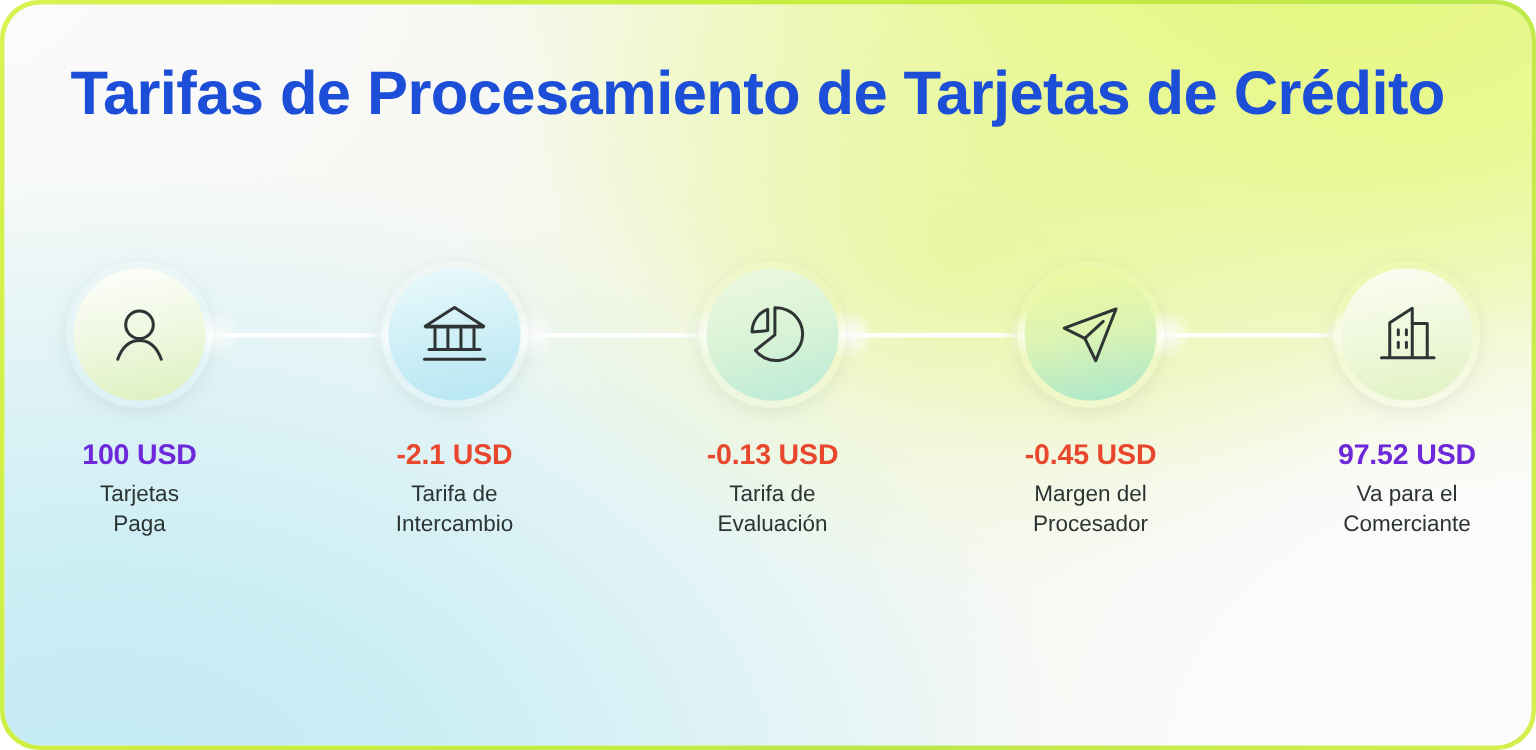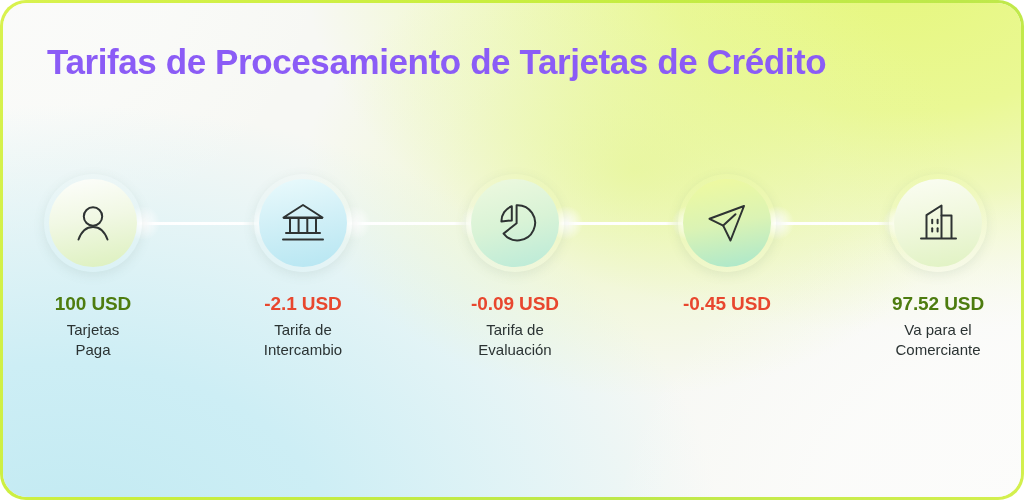--- a/index.html
+++ b/index.html
@@ -65,25 +65,25 @@
     background: radial-gradient(ellipse 440px 300px at 62% 34%,
                 rgba(226,245,130,0.55) 0%, rgba(230,246,160,0.25) 45%, rgba(235,248,190,0) 75%);
   }
 
   
   #page-title {
     position: absolute;
     left: 44px;
     top: 36px;
     width: 940px;
-    font-size: 35px;
+    font-size: 41px;
     line-height: 46px;
     font-weight: bold;
     letter-spacing: -0.4px;
-    color: #8b5cf6;
+    color: #1d4ed8;
     white-space: nowrap;
   }
 
   
   #flow {
     position: absolute;
     left: 0;
     top: 176px;
     width: 1024px;
     height: 200px;
@@ -150,21 +150,21 @@
     z-index: 1;
   }
 
   .amount {
     margin-top: 26px;
     font-size: 19px;
     font-weight: bold;
     letter-spacing: -0.1px;
     line-height: 22px;
   }
-  .amount.neutral { color: #4d7c0f; }
+  .amount.neutral { color: #6d28d9; }
   .amount.negative { color: #e8472e; }
 
   .caption {
     margin-top: 5px;
     font-size: 15px;
     line-height: 20px;
     color: #2b3333;
     white-space: pre-line;
   }
 </style>
@@ -234,35 +234,37 @@
 
       <div class="step" style="left:512px;">
         <div class="node g3">
           <span>
             <svg width="46" height="46" viewBox="0 0 46 46" fill="none" stroke="#2e3333" stroke-width="2" stroke-linecap="round" stroke-linejoin="round">
               <path d="M24.6 5.2 A17.6 17.6 0 1 1 11.6 33.6 L24.6 23.2 Z"></path>
               <path d="M19.8 6.2 A16 16 0 0 0 9.4 21.4 L19.8 20.4 Z"></path>
             </svg>
           </span>
         </div>
-        <div class="amount negative">-0.09 USD</div>
+        <div class="amount negative">-0.13 USD</div>
         <div class="caption">Tarifa de
 Evaluación</div>
       </div>
 
       <div class="step" style="left:724px;">
         <div class="node g4">
           <span>
             <svg width="46" height="46" viewBox="0 0 46 46" fill="none" stroke="#2e3333" stroke-width="2" stroke-linecap="round" stroke-linejoin="round">
               <path d="M40 6 L5.5 18.8 L19.2 25.6 L26.5 40.5 Z"></path>
               <line x1="19.2" y1="25.6" x2="31.5" y2="14.2"></line>
             </svg>
           </span>
         </div>
         <div class="amount negative">-0.45 USD</div>
+        <div class="caption">Margen del
+Procesador</div>
       </div>
 
       <div class="step" style="left:935px;">
         <div class="node g5">
           <span>
             <svg width="46" height="44" viewBox="0 0 46 44" fill="none" stroke="#2e3333" stroke-width="2" stroke-linecap="round" stroke-linejoin="round">
               <path d="M11.5 37 L11.5 14.2 L26.5 4.5 L26.5 37"></path>
               <path d="M26.5 14.6 L36.5 14.6 L36.5 37"></path>
               <line x1="6" y1="37.5" x2="41" y2="37.5"></line>
               <line x1="17.2" y1="18.8" x2="17.2" y2="22.2"></line>

